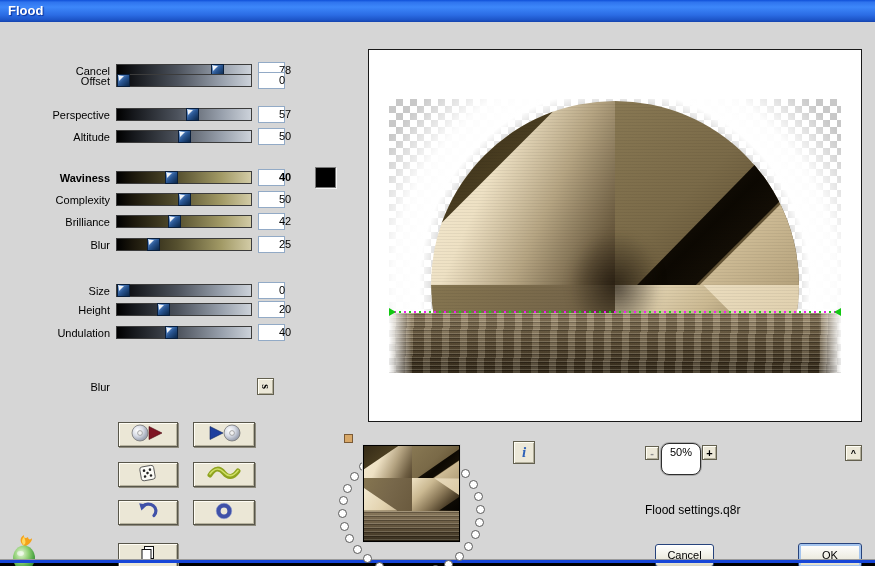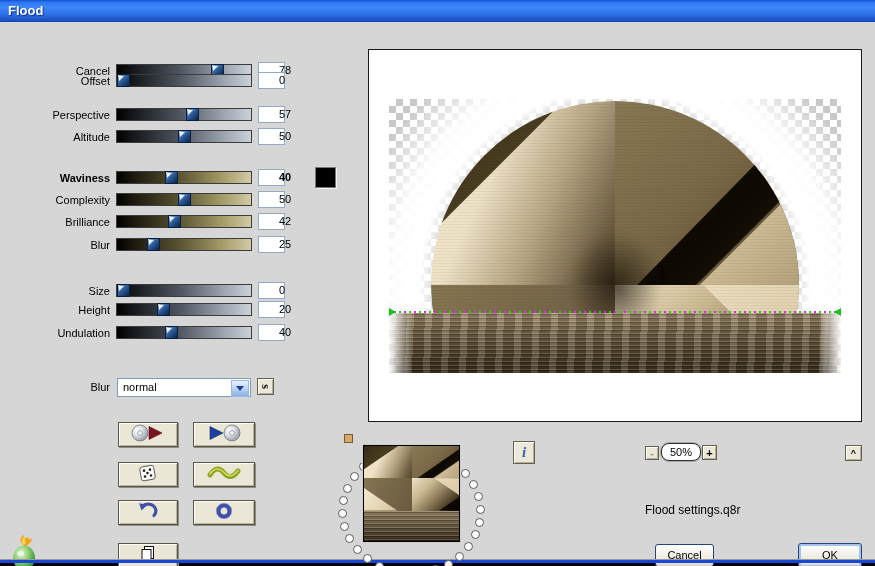--- a/index.html
+++ b/index.html
@@ -95,21 +95,21 @@
   .thumb{position:absolute;left:363px;top:423px;width:95px;height:95px;border:1px solid #000;
     box-shadow:0 0 0 1px #cfcfcf;background:#e8dcc0;overflow:hidden;z-index:5;}
   .thumb .quads{inset:0 0 32% 0;}
   .mini-water{position:absolute;left:0;right:0;bottom:0;height:32%;
     background:repeating-linear-gradient(180deg,rgba(245,235,210,.22) 0 1px,rgba(15,10,4,.3) 1px 2px,rgba(120,104,78,.12) 2px 4px),
                linear-gradient(180deg,#8d7c60 0%,#5c4e38 55%,#2c2416 100%);}
   .mdot{position:absolute;width:7px;height:7px;border:1px solid #5a5a5a;border-radius:50%;background:#fff;z-index:4;}
   .mdot-sel{position:absolute;left:344px;top:412px;width:9px;height:9px;box-sizing:border-box;
     border:1px solid #7a5a36;background:#d8a868;z-index:4;}
   
-  .pct{position:absolute;left:661px;top:421px;width:40px;height:18px;box-sizing:border-box;background:#fff;
+  .pct{position:absolute;left:661px;top:421px;width:40px;height:32px;box-sizing:border-box;background:#fff;
     border:1px solid #2e2e2e;border-radius:8px;box-shadow:0 0 0 1px #aaa;
     font-size:11px;line-height:16px;text-align:center;color:#000;}
   .filename{position:absolute;left:645px;top:481px;font-size:12px;color:#000;}
   .xpbtn{position:absolute;box-sizing:border-box;border:1px solid #27437c;border-radius:3px;
     background:linear-gradient(180deg,#fff 0%,#f4f3ec 40%,#e9e7d8 80%,#d9d6c4 100%);
     font-size:11px;color:#000;text-align:center;box-shadow:inset 0 1px 0 #fff;}
   .xpbtn.default{box-shadow:inset 0 0 0 2px #a4c4ee,inset 0 1px 0 #fff;}
   .info-gly{font-family:"Liberation Serif",serif;font-weight:bold;font-style:italic;color:#2e62b8;font-size:15px;}
   .dim{color:#8d8d8d;font-weight:bold;}
   .bold{font-weight:bold;}
@@ -202,26 +202,20 @@
             <div class="sthumb" style="left:48px"></div>
           </div>
           <div class="vbox">40</div>
         </div>
       </div>
 
     <div class="swatch" id="swatch" style="background: rgb(0, 0, 0);"></div>
 
 
     <div class="gluelab">Blur</div>
-    <div class="glue-select">
-      <span>normal</span>
-      <span class="glue-chev">
-          <span class="chev-tri"></span>
-        </span>
-    </div>
     <div class="sqbtn" style="left:257px;top:356px;width:17px;height:17px;">
       <span class="sgly">s</span>
     </div>
 
     <div id="toolbtns">
         <div class="toolbtn" style="left: 118px; top: 400px; width: 60px;">
           <span><svg width="36" height="18" viewBox="0 0 36 18">
               <defs>
                 <radialGradient id="cdA" cx="35%" cy="35%" r="75%">
                   <stop offset="0" stop-color="#ffffff"></stop>

